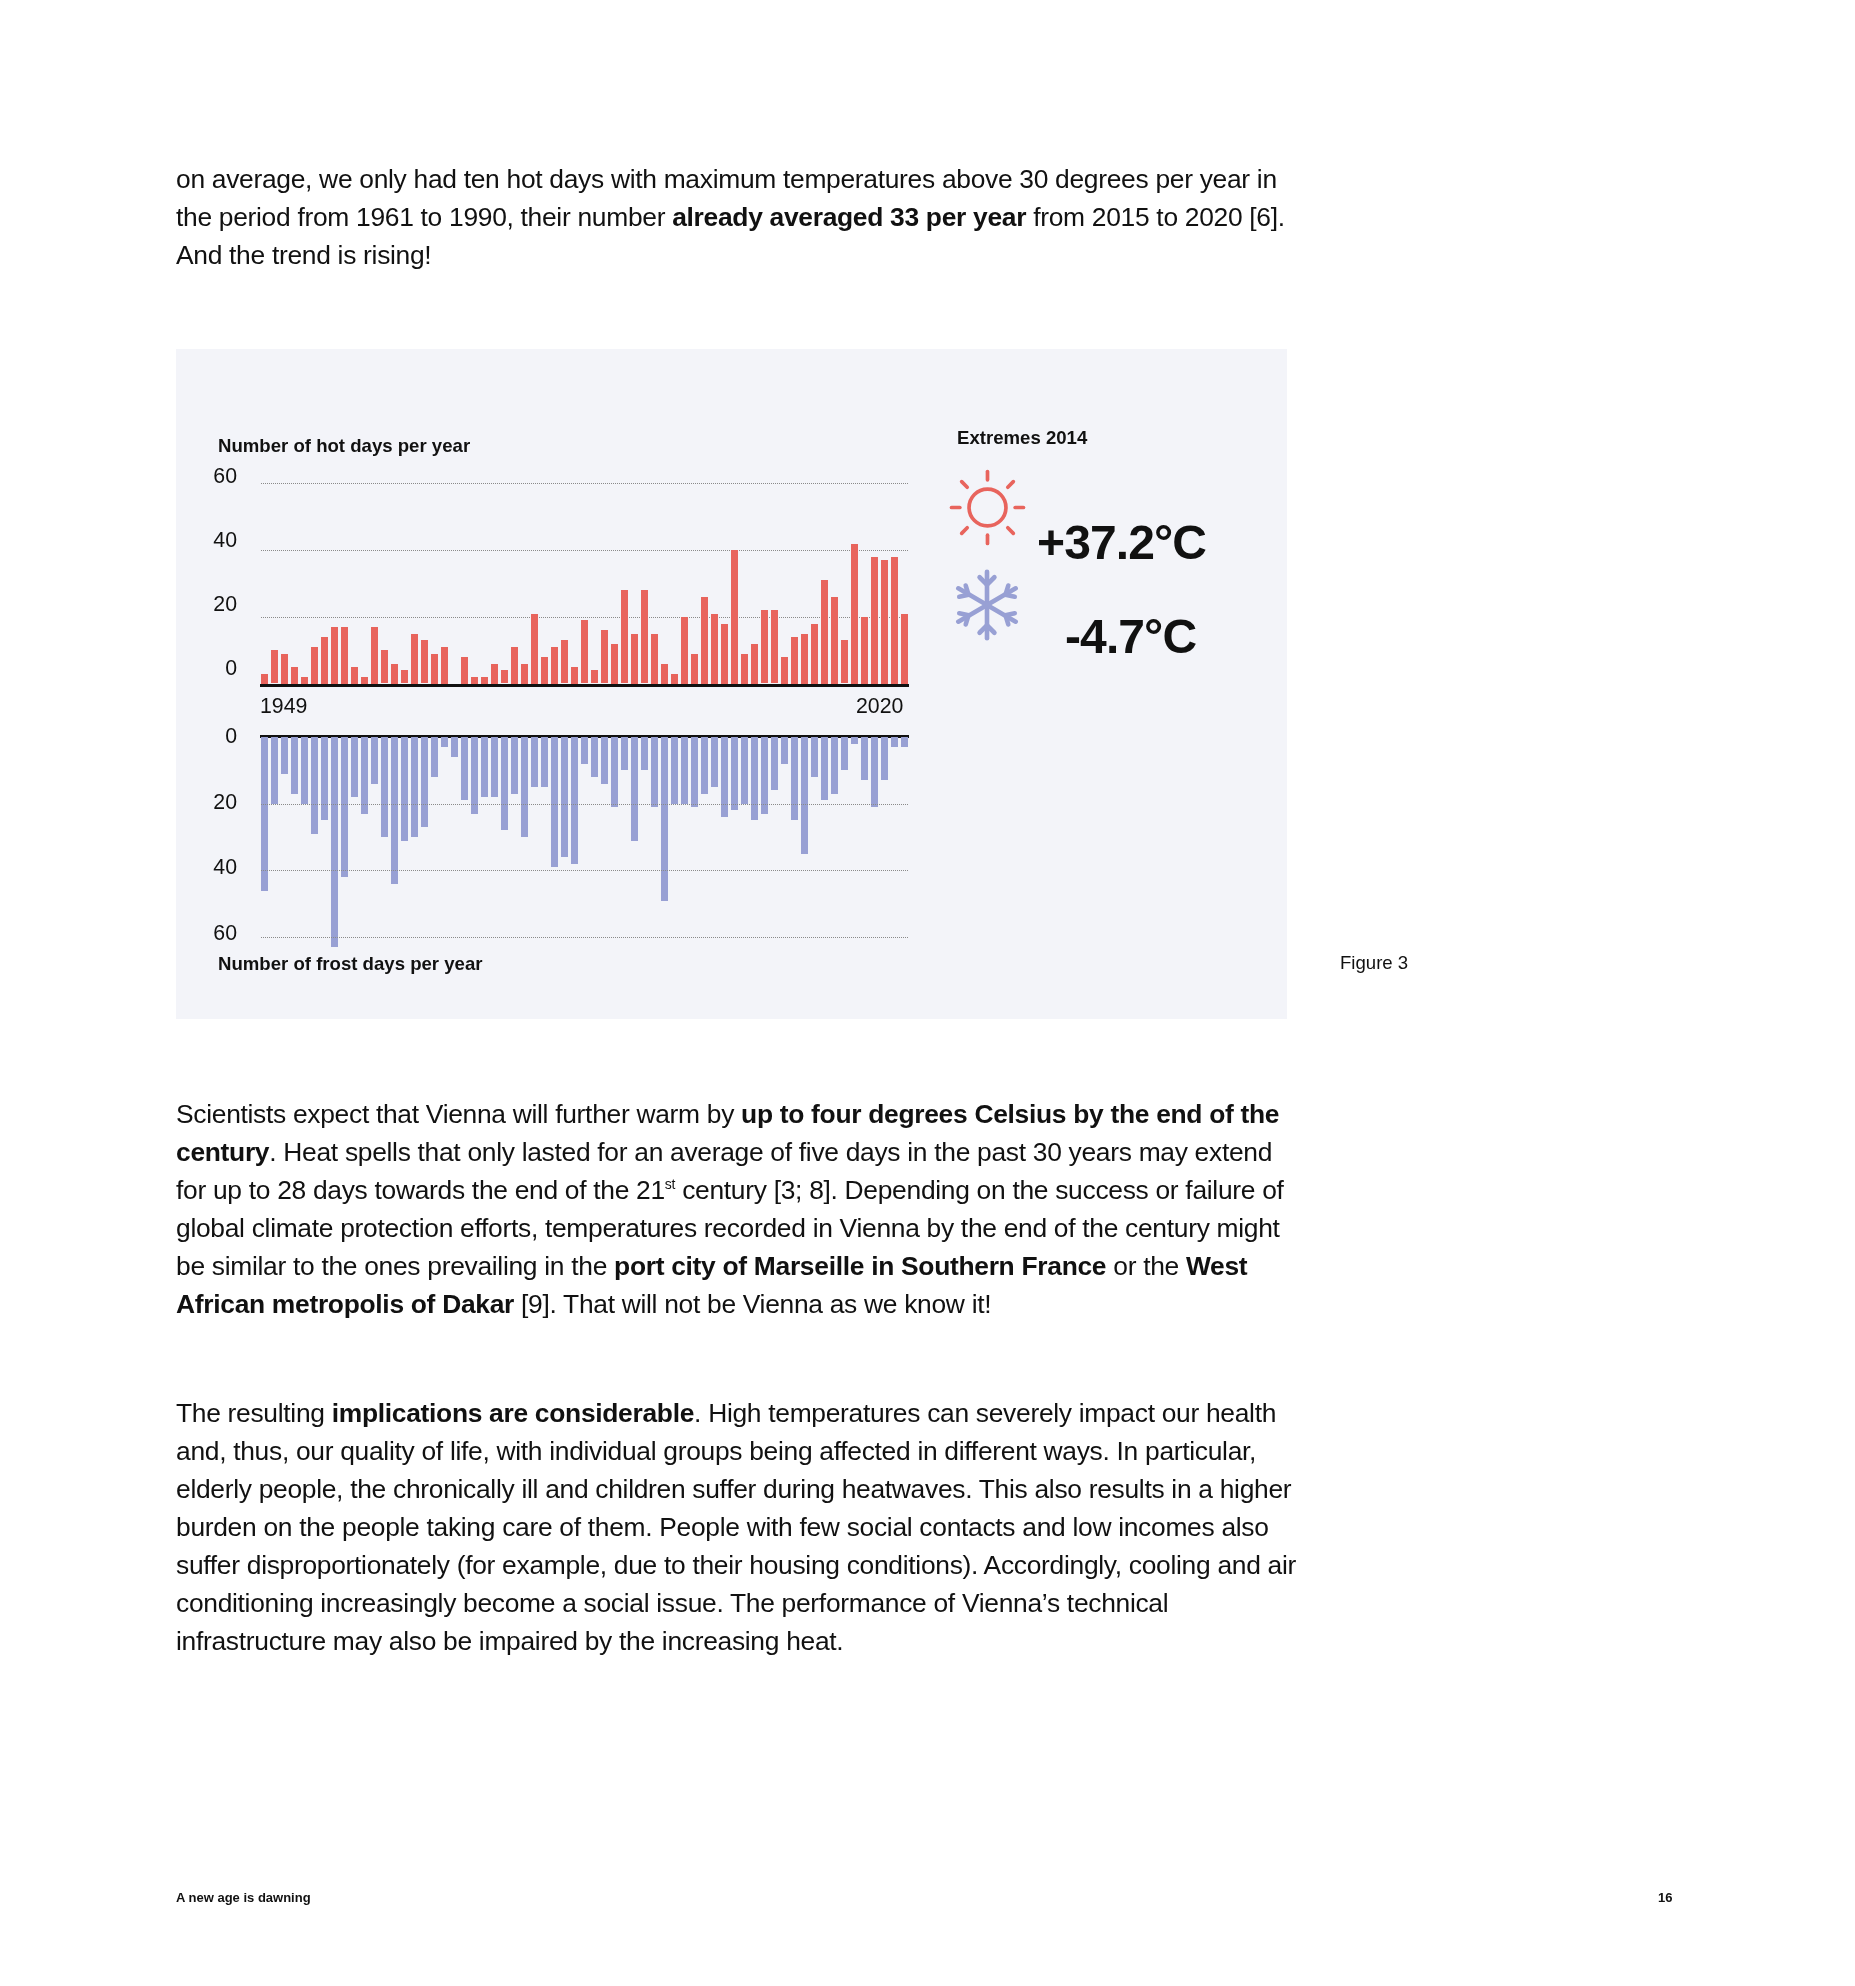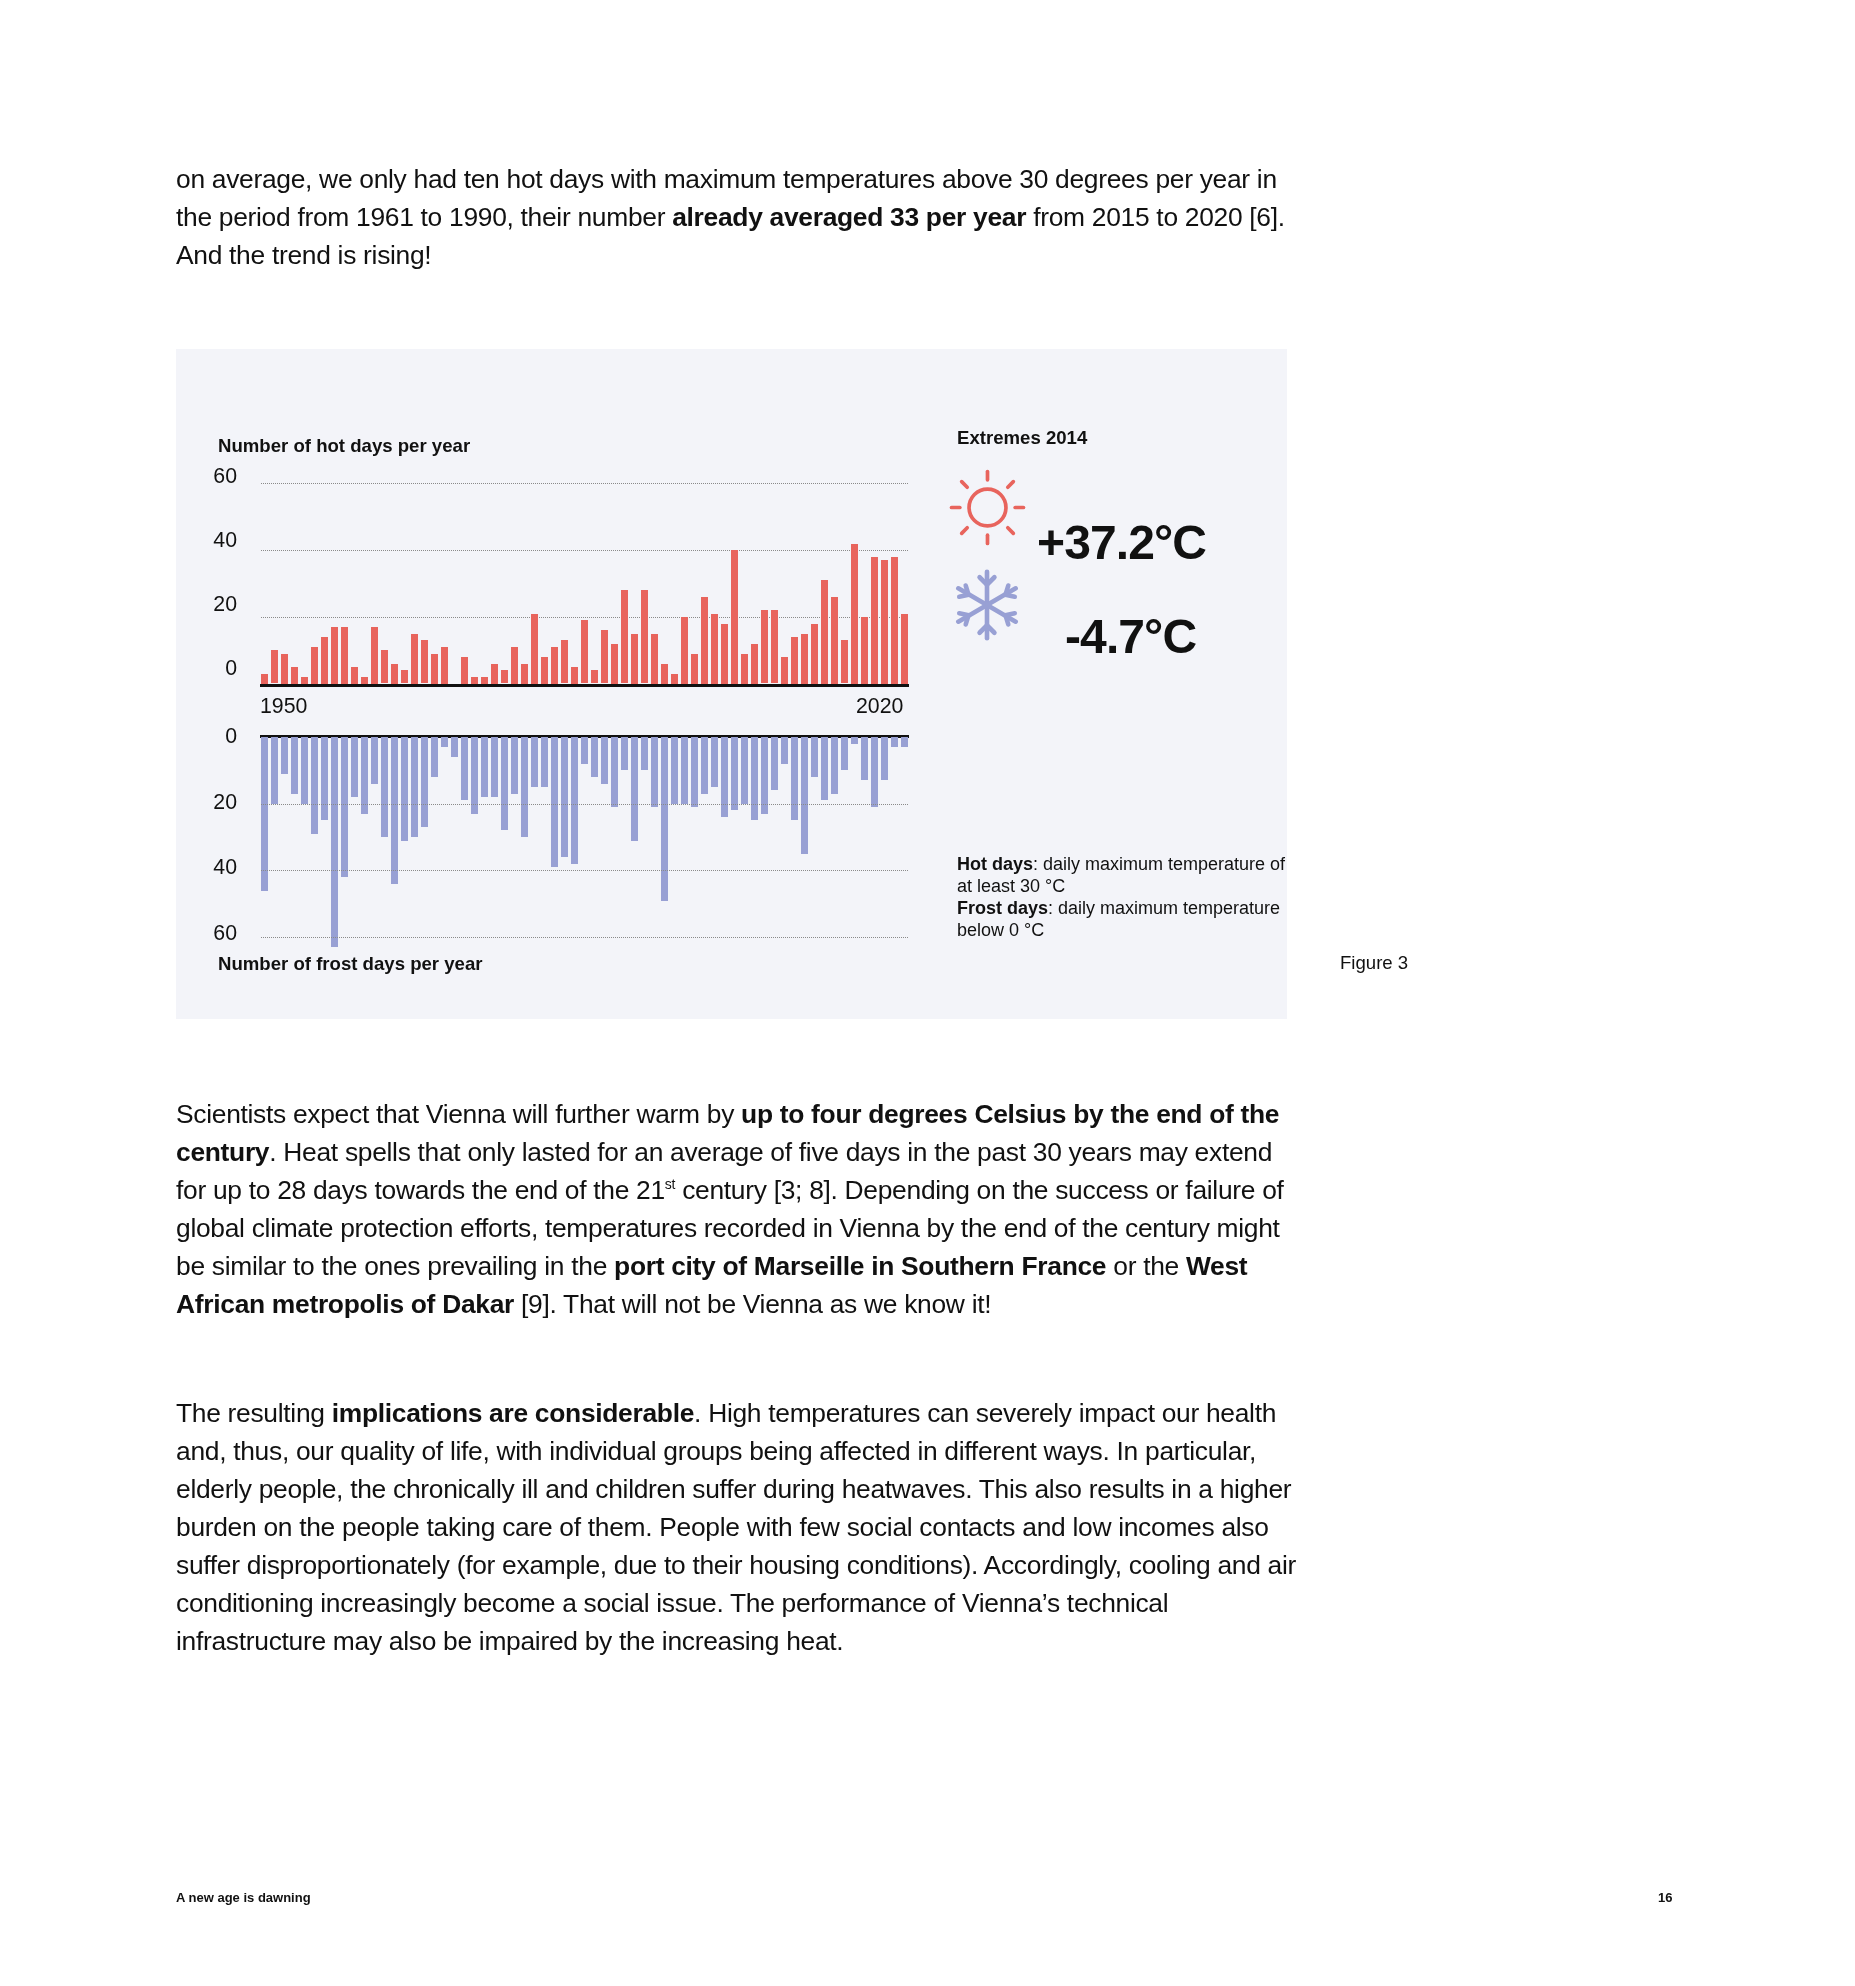--- a/index.html
+++ b/index.html
@@ -108,21 +108,21 @@
       <div class="bar hot" style="left: 665px; top: 291px; height: 43px;"></div>
       <div class="bar hot" style="left: 675px; top: 195px; height: 140px;"></div>
       <div class="bar hot" style="left: 685px; top: 268px; height: 67px;"></div>
       <div class="bar hot" style="left: 695px; top: 208px; height: 127px;"></div>
       <div class="bar hot" style="left: 705px; top: 211px; height: 124px;"></div>
       <div class="bar hot" style="left: 715px; top: 208px; height: 127px;"></div>
       <div class="bar hot" style="left: 725px; top: 265px; height: 70px;"></div>
     </div>
   <div class="baseline" style="top:335px"></div>
 
-  <div class="year" style="left:84px;top:345px">1950</div>
+  <div class="year" style="left:84px;top:345px">1949</div>
   <div class="year" style="left:680px;top:345px">2020</div>
 
   <div class="baseline" style="top:386px"></div>
   <div id="frost-bars">
       <div class="bar frost" style="left: 85px; top: 388px; height: 154px;"></div>
       <div class="bar frost" style="left: 95px; top: 388px; height: 67px;"></div>
       <div class="bar frost" style="left: 105px; top: 388px; height: 37px;"></div>
       <div class="bar frost" style="left: 115px; top: 388px; height: 57px;"></div>
       <div class="bar frost" style="left: 125px; top: 388px; height: 67px;"></div>
       <div class="bar frost" style="left: 135px; top: 388px; height: 97px;"></div>
@@ -223,24 +223,20 @@
       <polyline points="32,10 40,18 48,10"></polyline>
       <polyline points="32,70 40,62 48,70"></polyline>
       <polyline points="10,31 20,29 17,19"></polyline>
       <polyline points="70,49 60,51 63,61"></polyline>
       <polyline points="10,49 20,51 17,61"></polyline>
       <polyline points="70,31 60,29 63,19"></polyline>
     </g>
   </svg>
   <div class="ext-val" style="left:889px;top:224px">-4.7°C</div>
 
-  <div class="defs">
-    <div><b>Hot days</b><span>: daily maximum temperature of at least 30 °C</span></div>
-    <div><b>Frost days</b><span>: daily maximum temperature below 0 °C</span></div>
-  </div>
 </div>
 
 <div class="caption" style="width:343px">
   <div class="fig">Figure 3</div>
 </div>
 
 <div class="para" id="p2"><span>Scientists expect that Vienna will further warm by </span><b>up to four degrees Celsius by the end of the century</b><span>. Heat spells that only lasted for an average of five days in the past 30 years may extend for up to 28 days towards the end of the 21</span><sup>st</sup><span> century [3; 8]. Depending on the success or failure of global climate protection efforts, temperatures recorded in Vienna by the end of the century might be similar to the ones prevailing in the </span><b>port city of Marseille in Southern France</b><span> or the </span><b>West African metropolis of Dakar</b><span> [9]. That will not be Vienna as we know it!</span></div>
 <div class="para" id="p3"><span>The resulting </span><b>implications are considerable</b><span>. High temperatures can severely impact our health and, thus, our quality of life, with individual groups being affected in different ways. In particular, elderly people, the chronically ill and children suffer during heatwaves. This also results in a higher burden on the people taking care of them. People with few social contacts and low incomes also suffer disproportionately (for example, due to their housing condi­tions). Accordingly, cooling and air conditioning increasingly become a social issue. The per­formance of Vienna’s technical infrastructure may also be impaired by the increasing heat.</span></div>
 
 <div class="footer" style="left:176px">A new age is dawning</div>

